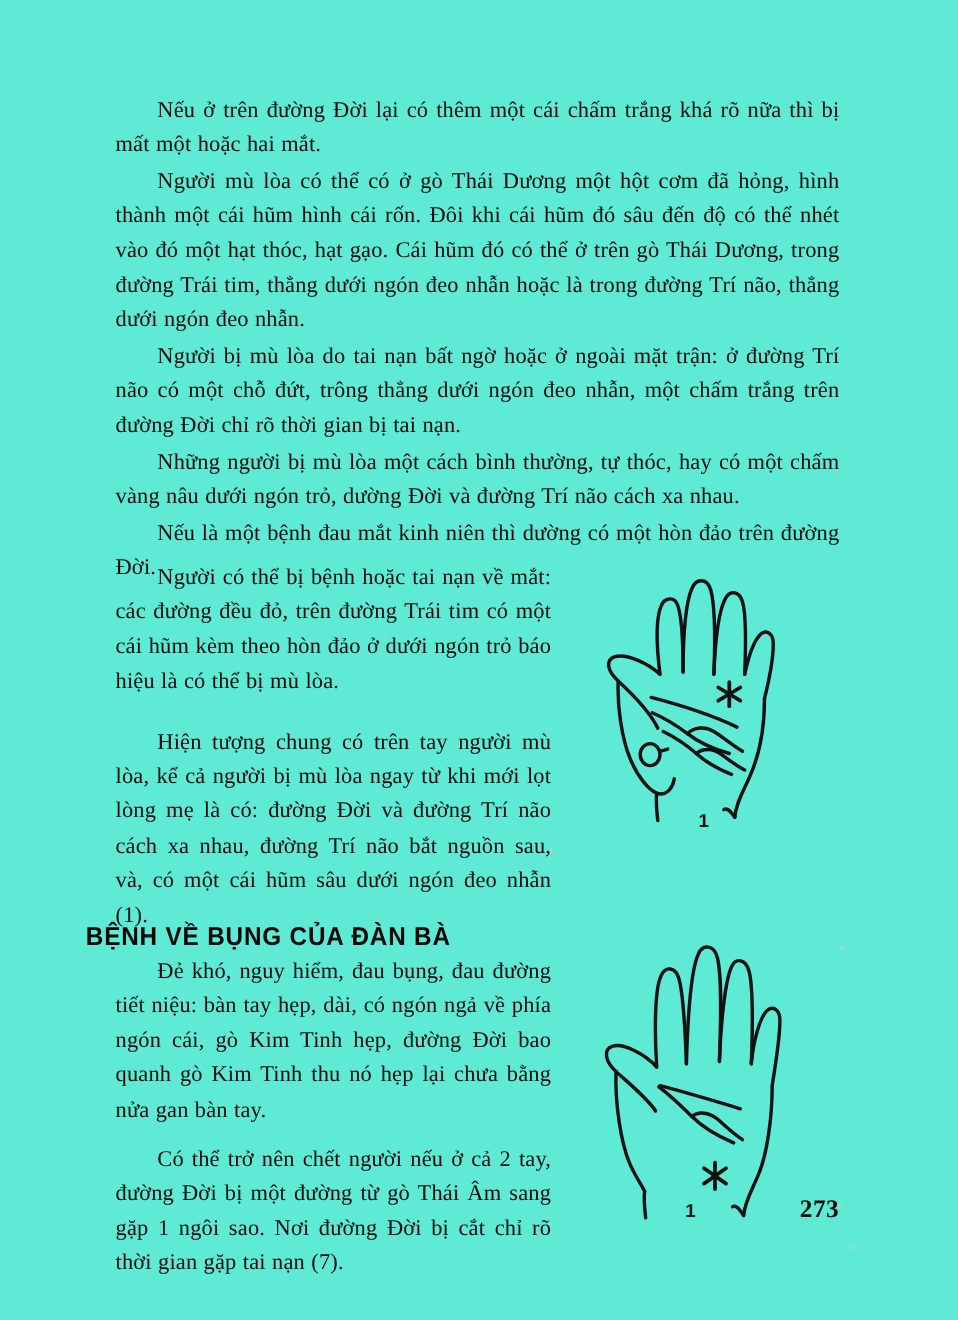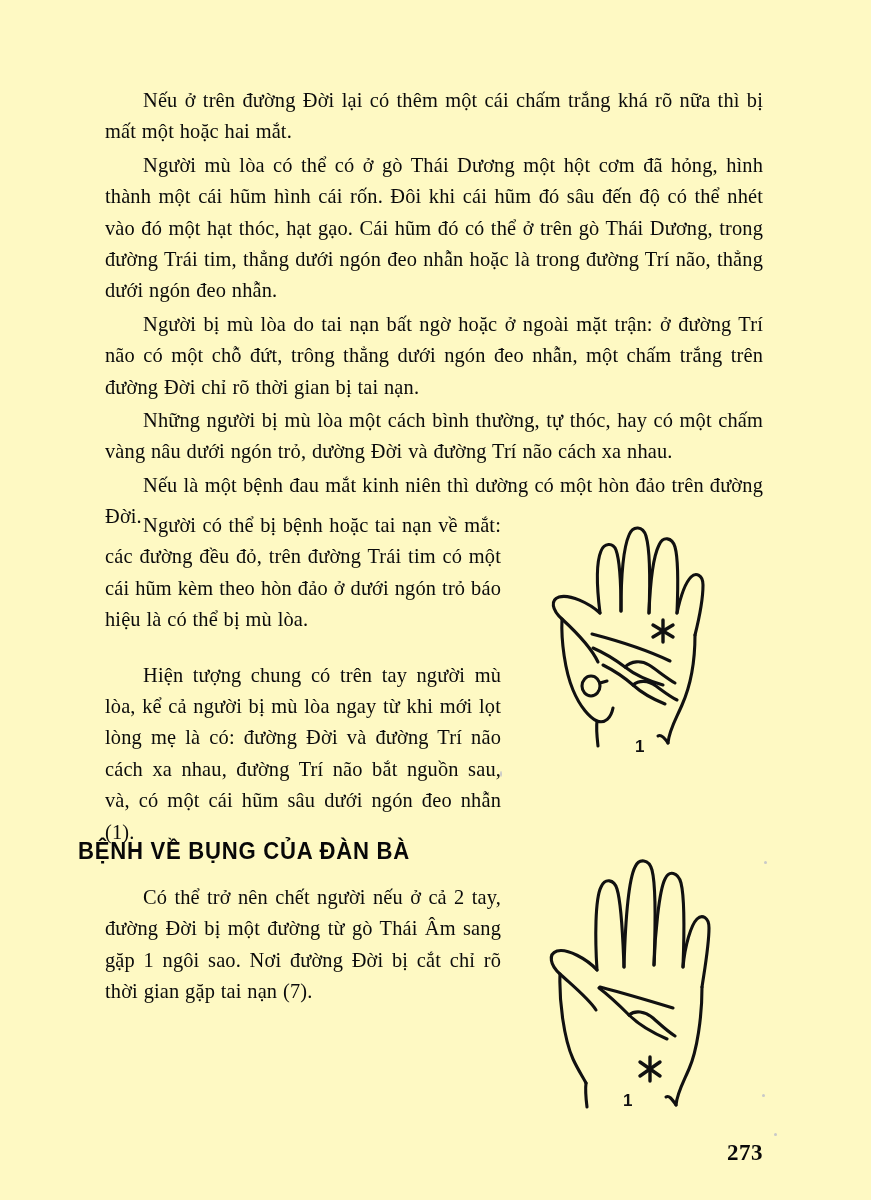--- a/index.html
+++ b/index.html
@@ -4,21 +4,21 @@
 <style>
   html, body {
     margin: 0;
     padding: 0;
     background: #ffffff;
   }
   .page {
     position: relative;
     width: 871px;
     height: 1200px;
-    background: #fef9c3;
+    background: #5eead4;
     overflow: hidden;
     font-family: "Liberation Serif", "DejaVu Serif", serif;
     color: #0b0b0b;
   }
 
   
   .col-wide {
     position: absolute;
     left: 105px;
     width: 658px;
@@ -66,21 +66,21 @@
     font-family: "Liberation Sans", "DejaVu Sans", sans-serif;
     font-weight: 700;
     font-size: 17px;
     color: #111;
   }
 
   
   .page-number {
     position: absolute;
     right: 108px;
-    top: 1140px;
+    top: 1086px;
     font-family: "Liberation Serif", "DejaVu Serif", serif;
     font-weight: 700;
     font-size: 23px;
     letter-spacing: 0.5px;
     color: #0a0a0a;
   }
 
   
   .speck {
     position: absolute;
@@ -102,20 +102,21 @@
   </div>
 
   <div class="col-narrow" style="top:510px;">
     <p class="body">Người có thể bị bệnh hoặc tai nạn về mắt: các đường đều đỏ, trên đường Trái tim có một cái hũm kèm theo hòn đảo ở dưới ngón trỏ báo hiệu là có thể bị mù lòa.</p>
     <p class="body last" style="margin-top:24px;">Hiện tượng chung có trên tay người mù lòa, kể cả người bị mù lòa ngay từ khi mới lọt lòng mẹ là có: đường Đời và đường Trí não cách xa nhau, đường Trí não bắt nguồn sau, và, có một cái hũm sâu dưới ngón đeo nhẫn (1).</p>
   </div>
 
   <h2 class="section-heading">BỆNH VỀ BỤNG CỦA ĐÀN BÀ</h2>
 
   <div class="col-narrow" style="top:868px;">
+    <p class="body">Đẻ khó, nguy hiểm, đau bụng, đau đường tiết niệu: bàn tay hẹp, dài, có ngón ngả về phía ngón cái, gò Kim Tinh hẹp, đường Đời bao quanh gò Kim Tinh thu nó hẹp lại chưa bằng nửa gan bàn tay.</p>
     <p class="body last" style="margin-top:14px;">Có thể trở nên chết người nếu ở cả 2 tay, đường Đời bị một đường từ gò Thái Âm sang gặp 1 ngôi sao. Nơi đường Đời bị cắt chỉ rõ thời gian gặp tai nạn (7).</p>
   </div>
 
   <div class="figure" style="left:545px; top:515px;">
     <svg width="230" height="250" viewBox="0 0 230 250" aria-hidden="true">
       <g fill="none" stroke="#111111" stroke-width="3.1" stroke-linecap="round" stroke-linejoin="round">
 
         <path d="M55 98 C52 74 51 48 56 36 C59 28 68 27 71 35 C75 46 76 72 76 96"></path>
 
         <path d="M76 96 C76 68 78 34 84 20 C88 10 98 11 101 21 C106 38 105 72 104 98"></path>

